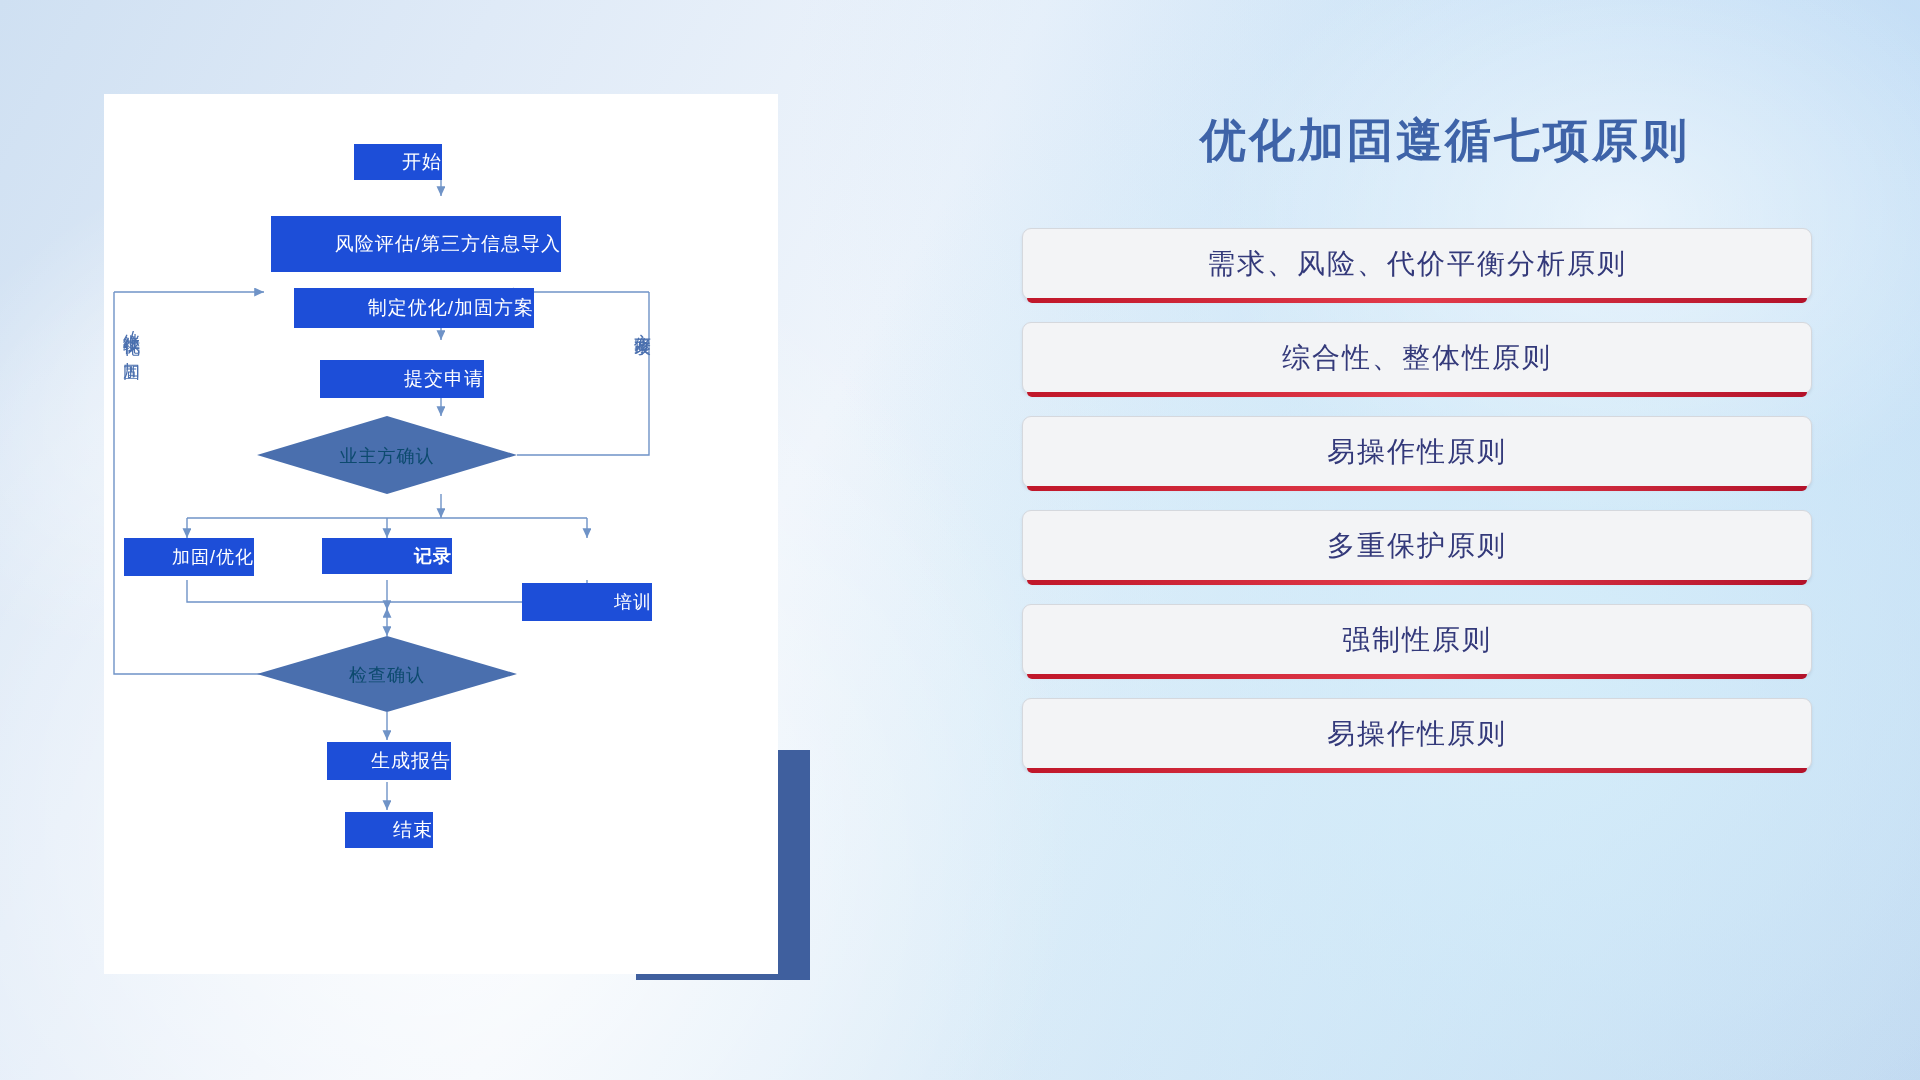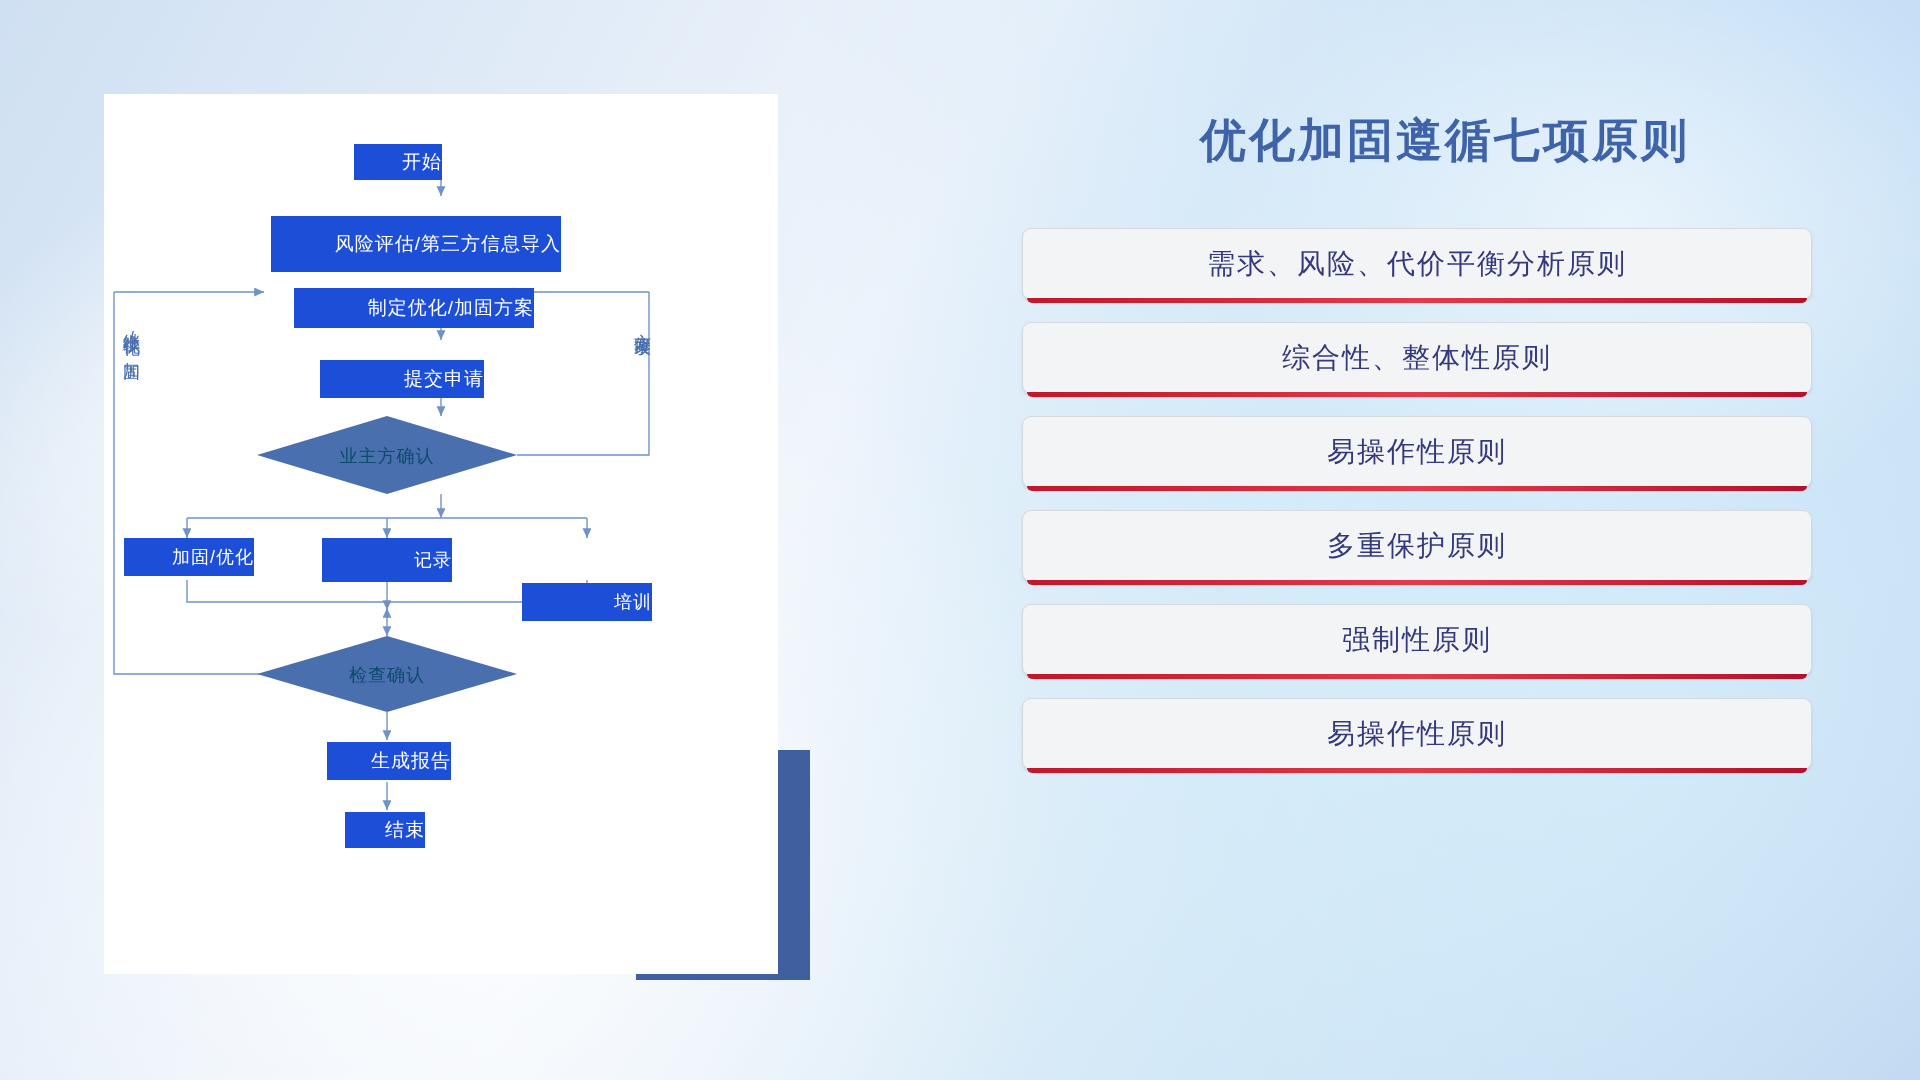--- a/index.html
+++ b/index.html
@@ -233,37 +233,37 @@
     </div>
 
     <div class="diamond-label" style="left:213px; top:350px; width:140px;">
       <span>业主方确认</span>
     </div>
 
     <div class="node small" style="left:20px; top:444px; width:130px; height:38px;">
       <span>加固/优化</span>
     </div>
 
-    <div class="node small" style="left:218px; top:444px; width:130px; height:44px;">
+    <div class="node small" style="left:218px; top:444px; width:130px; height:36px;font-weight:bold;">
       <span>记录</span>
     </div>
 
     <div class="node small" style="left:418px; top:444px; width:130px; height:38px;margin-top:45px;">
       <span>培训</span>
     </div>
 
     <div class="diamond-label" style="left:213px; top:569px; width:140px;">
       <span>检查确认</span>
     </div>
 
     <div class="node" style="left:223px; top:648px; width:124px; height:38px;">
       <span>生成报告</span>
     </div>
 
-    <div class="node" style="left:241px; top:718px; width:80px; height:36px;font-family:Liberation Serif, serif;">
+    <div class="node" style="left:241px; top:718px; width:88px; height:36px;font-family:Liberation Serif, serif;">
       <span>结束</span>
     </div>
 
     <div class="side-label" style="left:17px; top:226px;">
       <span>继续优化/加固</span>
     </div>
 
     <div class="side-label" style="left:528px; top:226px;">
       <span>方案修改</span>
     </div>

